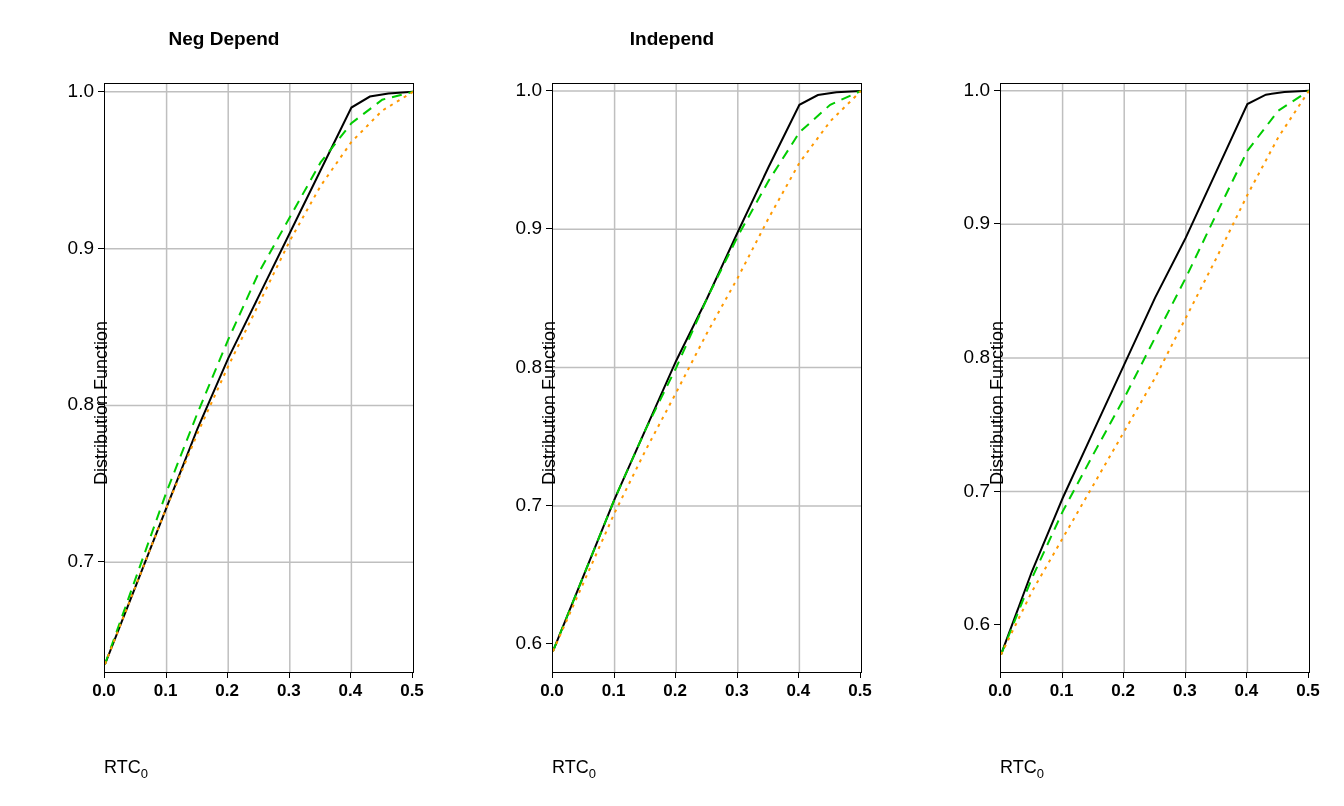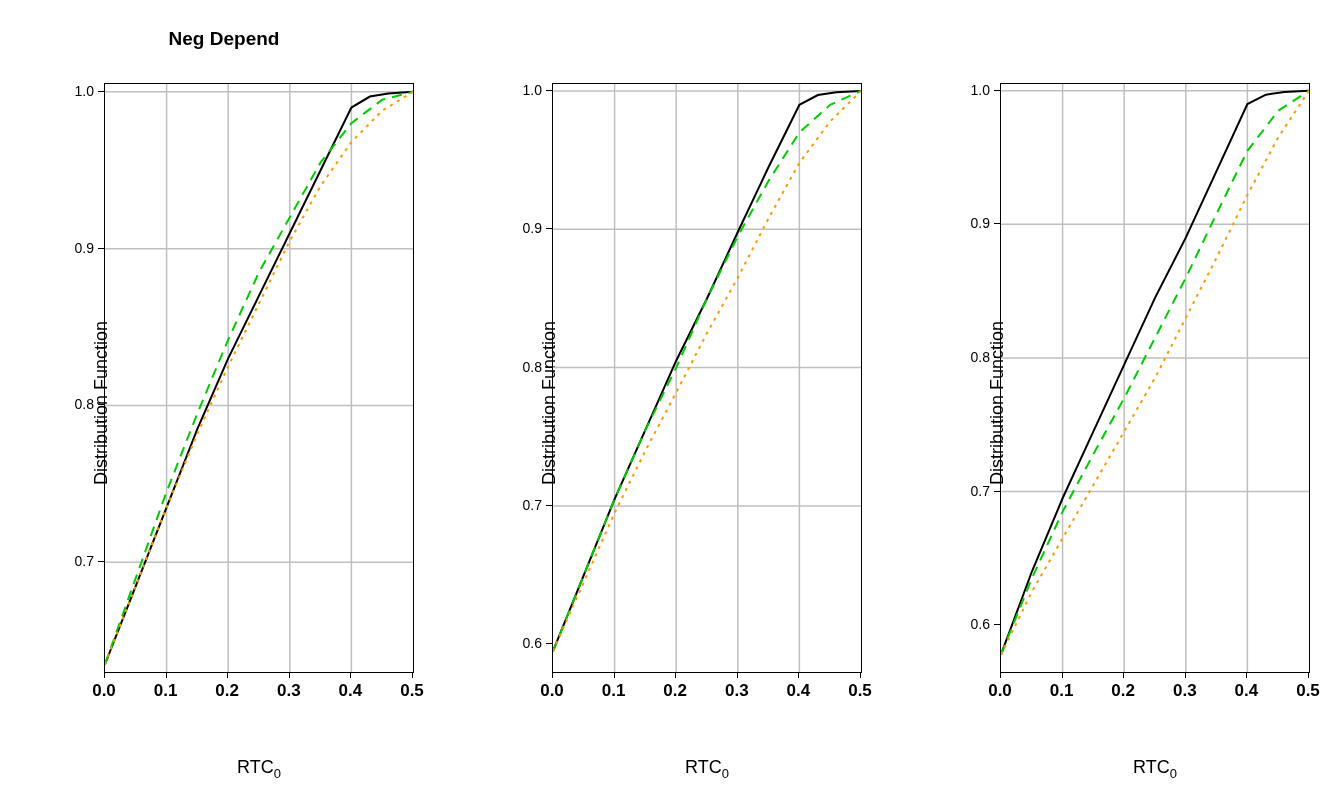--- a/index.html
+++ b/index.html
@@ -47,35 +47,35 @@
     transform: translateY(-50%) rotate(-90deg);
     transform-origin: center;
     font-size: 18px;
     white-space: nowrap;
   }
   .xlabel {
     position: absolute;
     bottom: 12px;
     left: 95px;
     width: 310px;
-    text-align: center;
+    text-align: left;
     font-size: 18px;
   }
   .xlabel sub { font-size: 13px; }
   .xtick {
     position: absolute;
     top: 668px;
     font-size: 17px;
     transform: translateX(-50%);
     font-weight: bold;
   }
   .ytick {
     position: absolute;
     right: calc(100% - 85px);
-    font-size: 14px;
+    font-size: 19px;
     transform: translateY(-50%);
     text-align: right;
   }
   .tickmark-x {
     position: absolute;
     width: 1px;
     height: 6px;
     background: black;
     top: 659px;
   }
@@ -153,20 +153,21 @@
       <div class="tickmark-y" style="top: 548.24px;"></div>
       <div class="ytick" style="top: 548.24px;">0.7</div>
       <div class="tickmark-y" style="top: 391.44px;"></div>
       <div class="ytick" style="top: 391.44px;">0.8</div>
       <div class="tickmark-y" style="top: 234.64px;"></div>
       <div class="ytick" style="top: 234.64px;">0.9</div>
       <div class="tickmark-y" style="top: 77.84px;"></div>
       <div class="ytick" style="top: 77.84px;">1.0</div>
     </div>
   <div class="panel">
+    <div class="panel-title">Independ</div>
     <div class="ylabel">Distribution Function</div>
     <div class="xlabel">RTC<sub>0</sub></div>
     <div class="plot-box">
       <svg class="plot-svg" viewBox="0 0 308 588" preserveAspectRatio="none">
           <line x1="61.6" x2="61.6" y1="0" y2="588" class="gridline"></line>
           <line x1="123.2" x2="123.2" y1="0" y2="588" class="gridline"></line>
           <line x1="184.79999999999998" x2="184.79999999999998" y1="0" y2="588" class="gridline"></line>
           <line x1="246.4" x2="246.4" y1="0" y2="588" class="gridline"></line>
           <line y1="421.97647058823526" y2="421.97647058823526" x1="0" x2="308" class="gridline"></line>
           <line y1="283.62352941176454" y2="283.62352941176454" x1="0" x2="308" class="gridline"></line>

